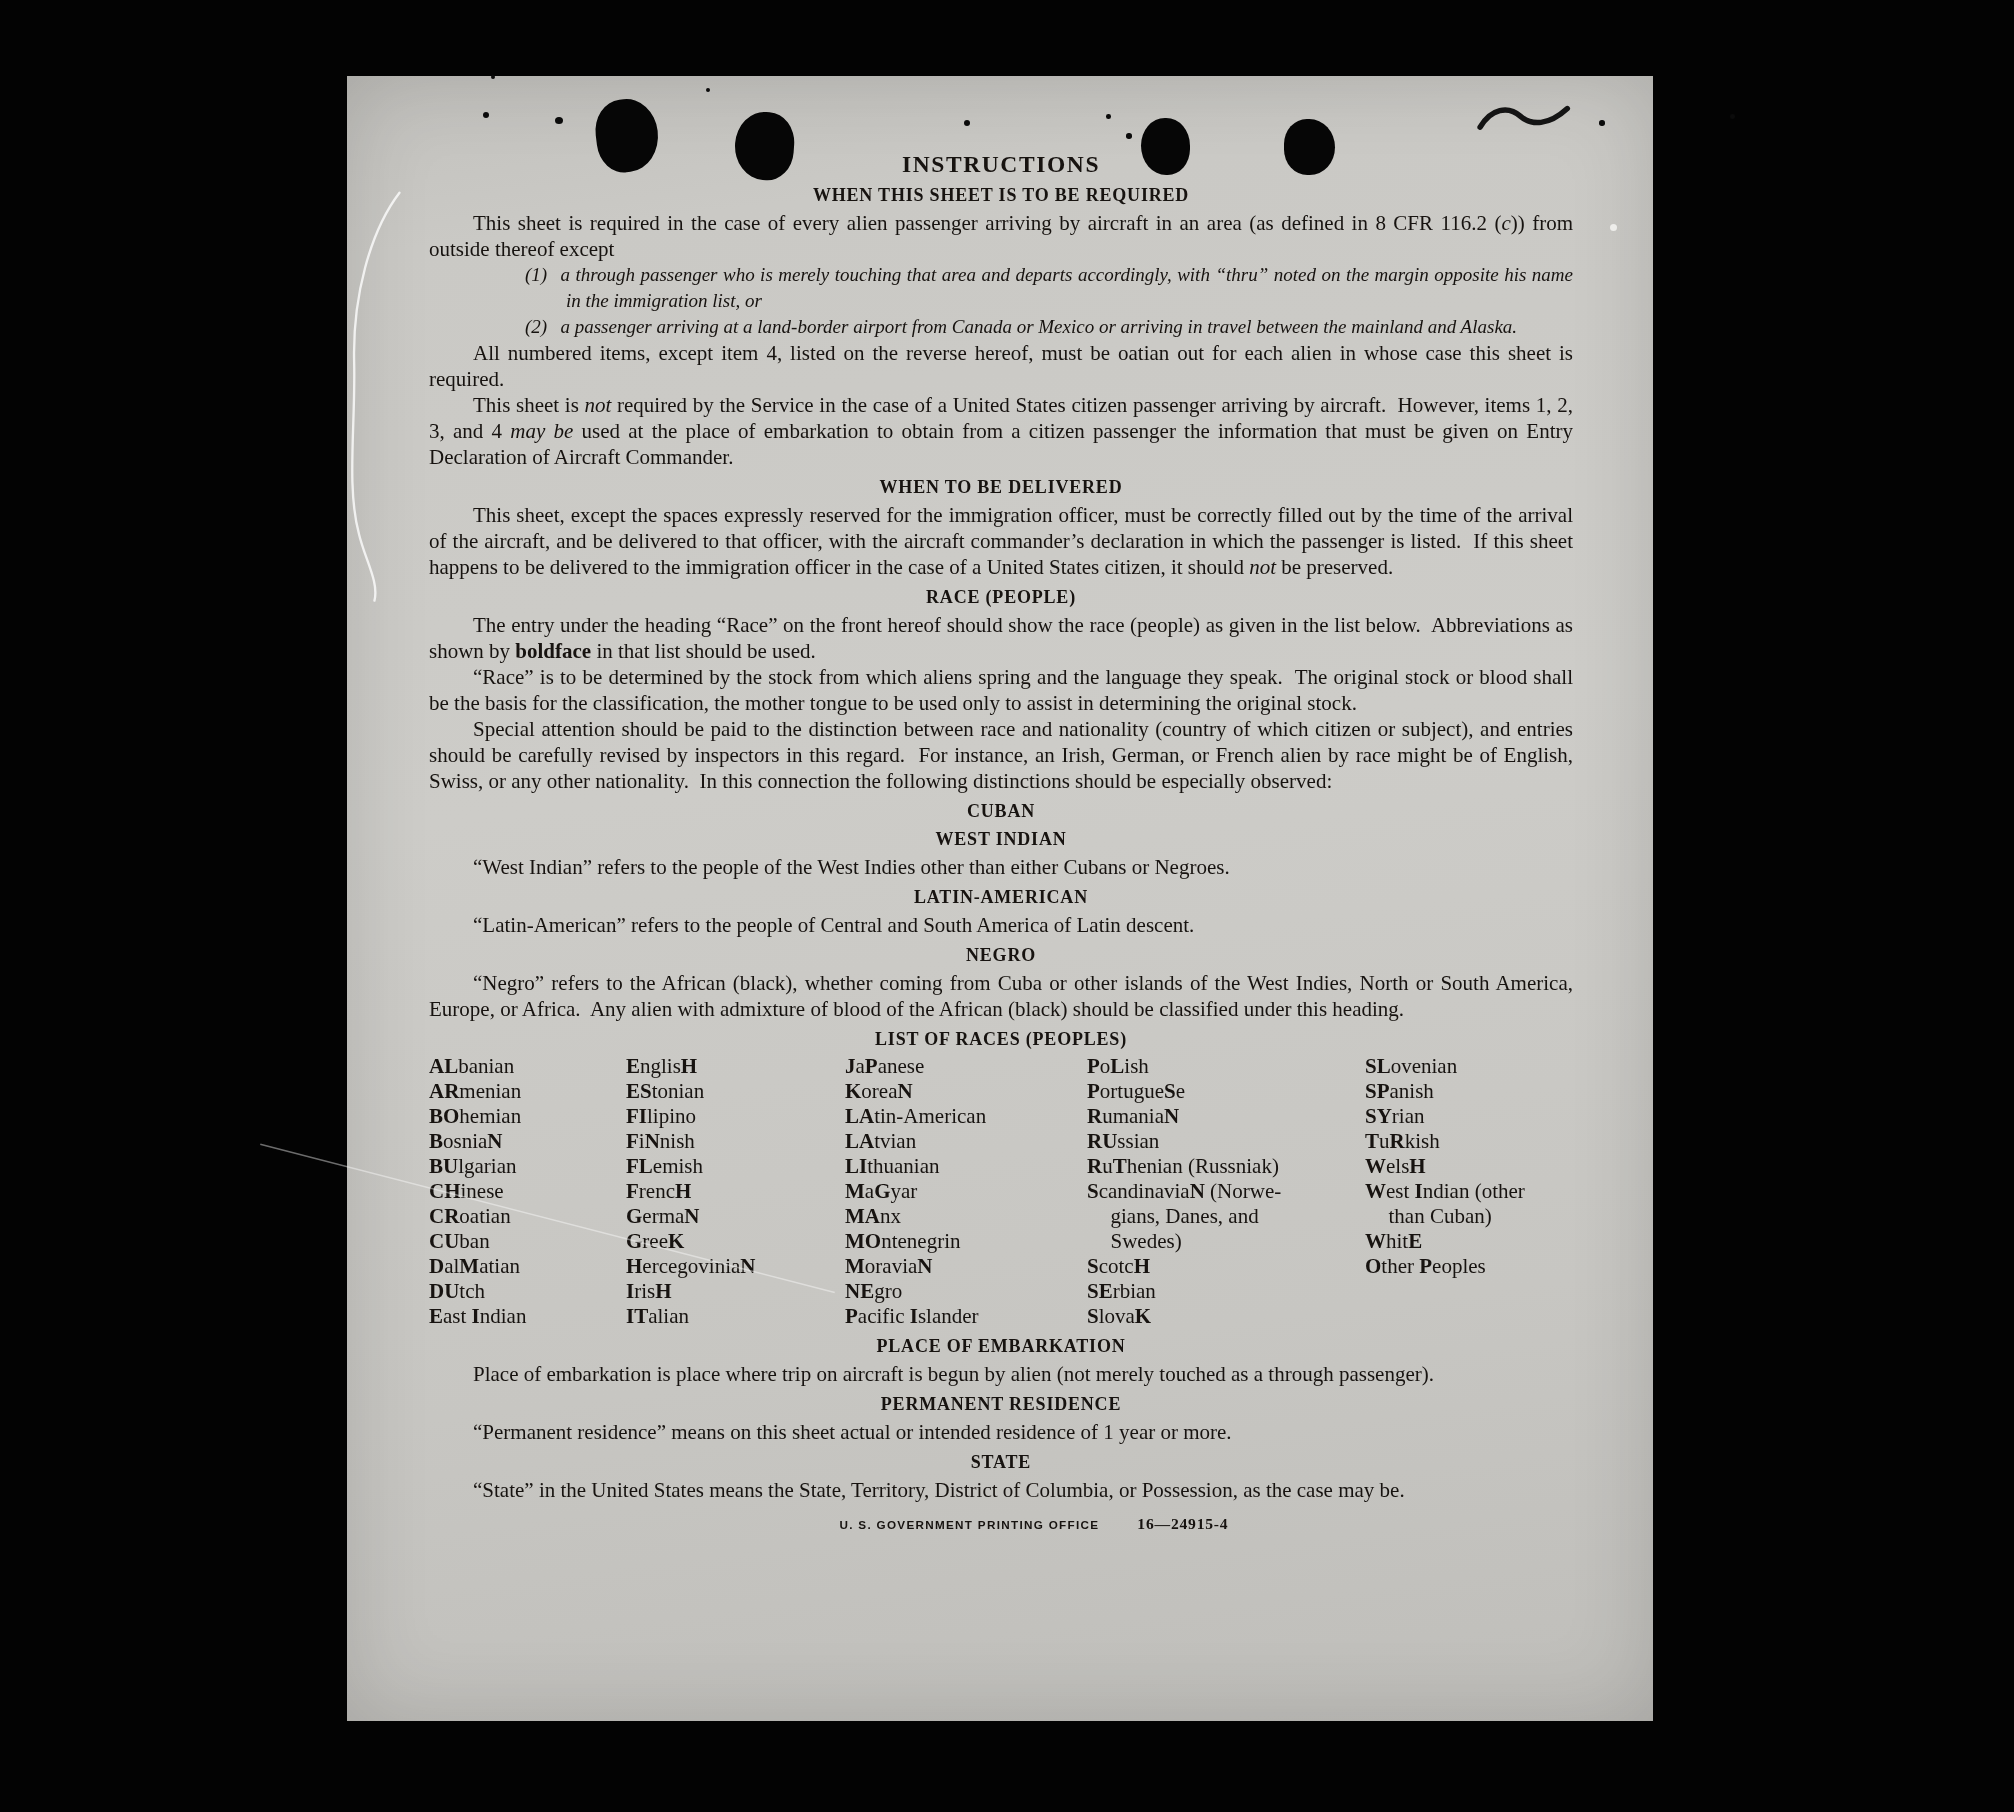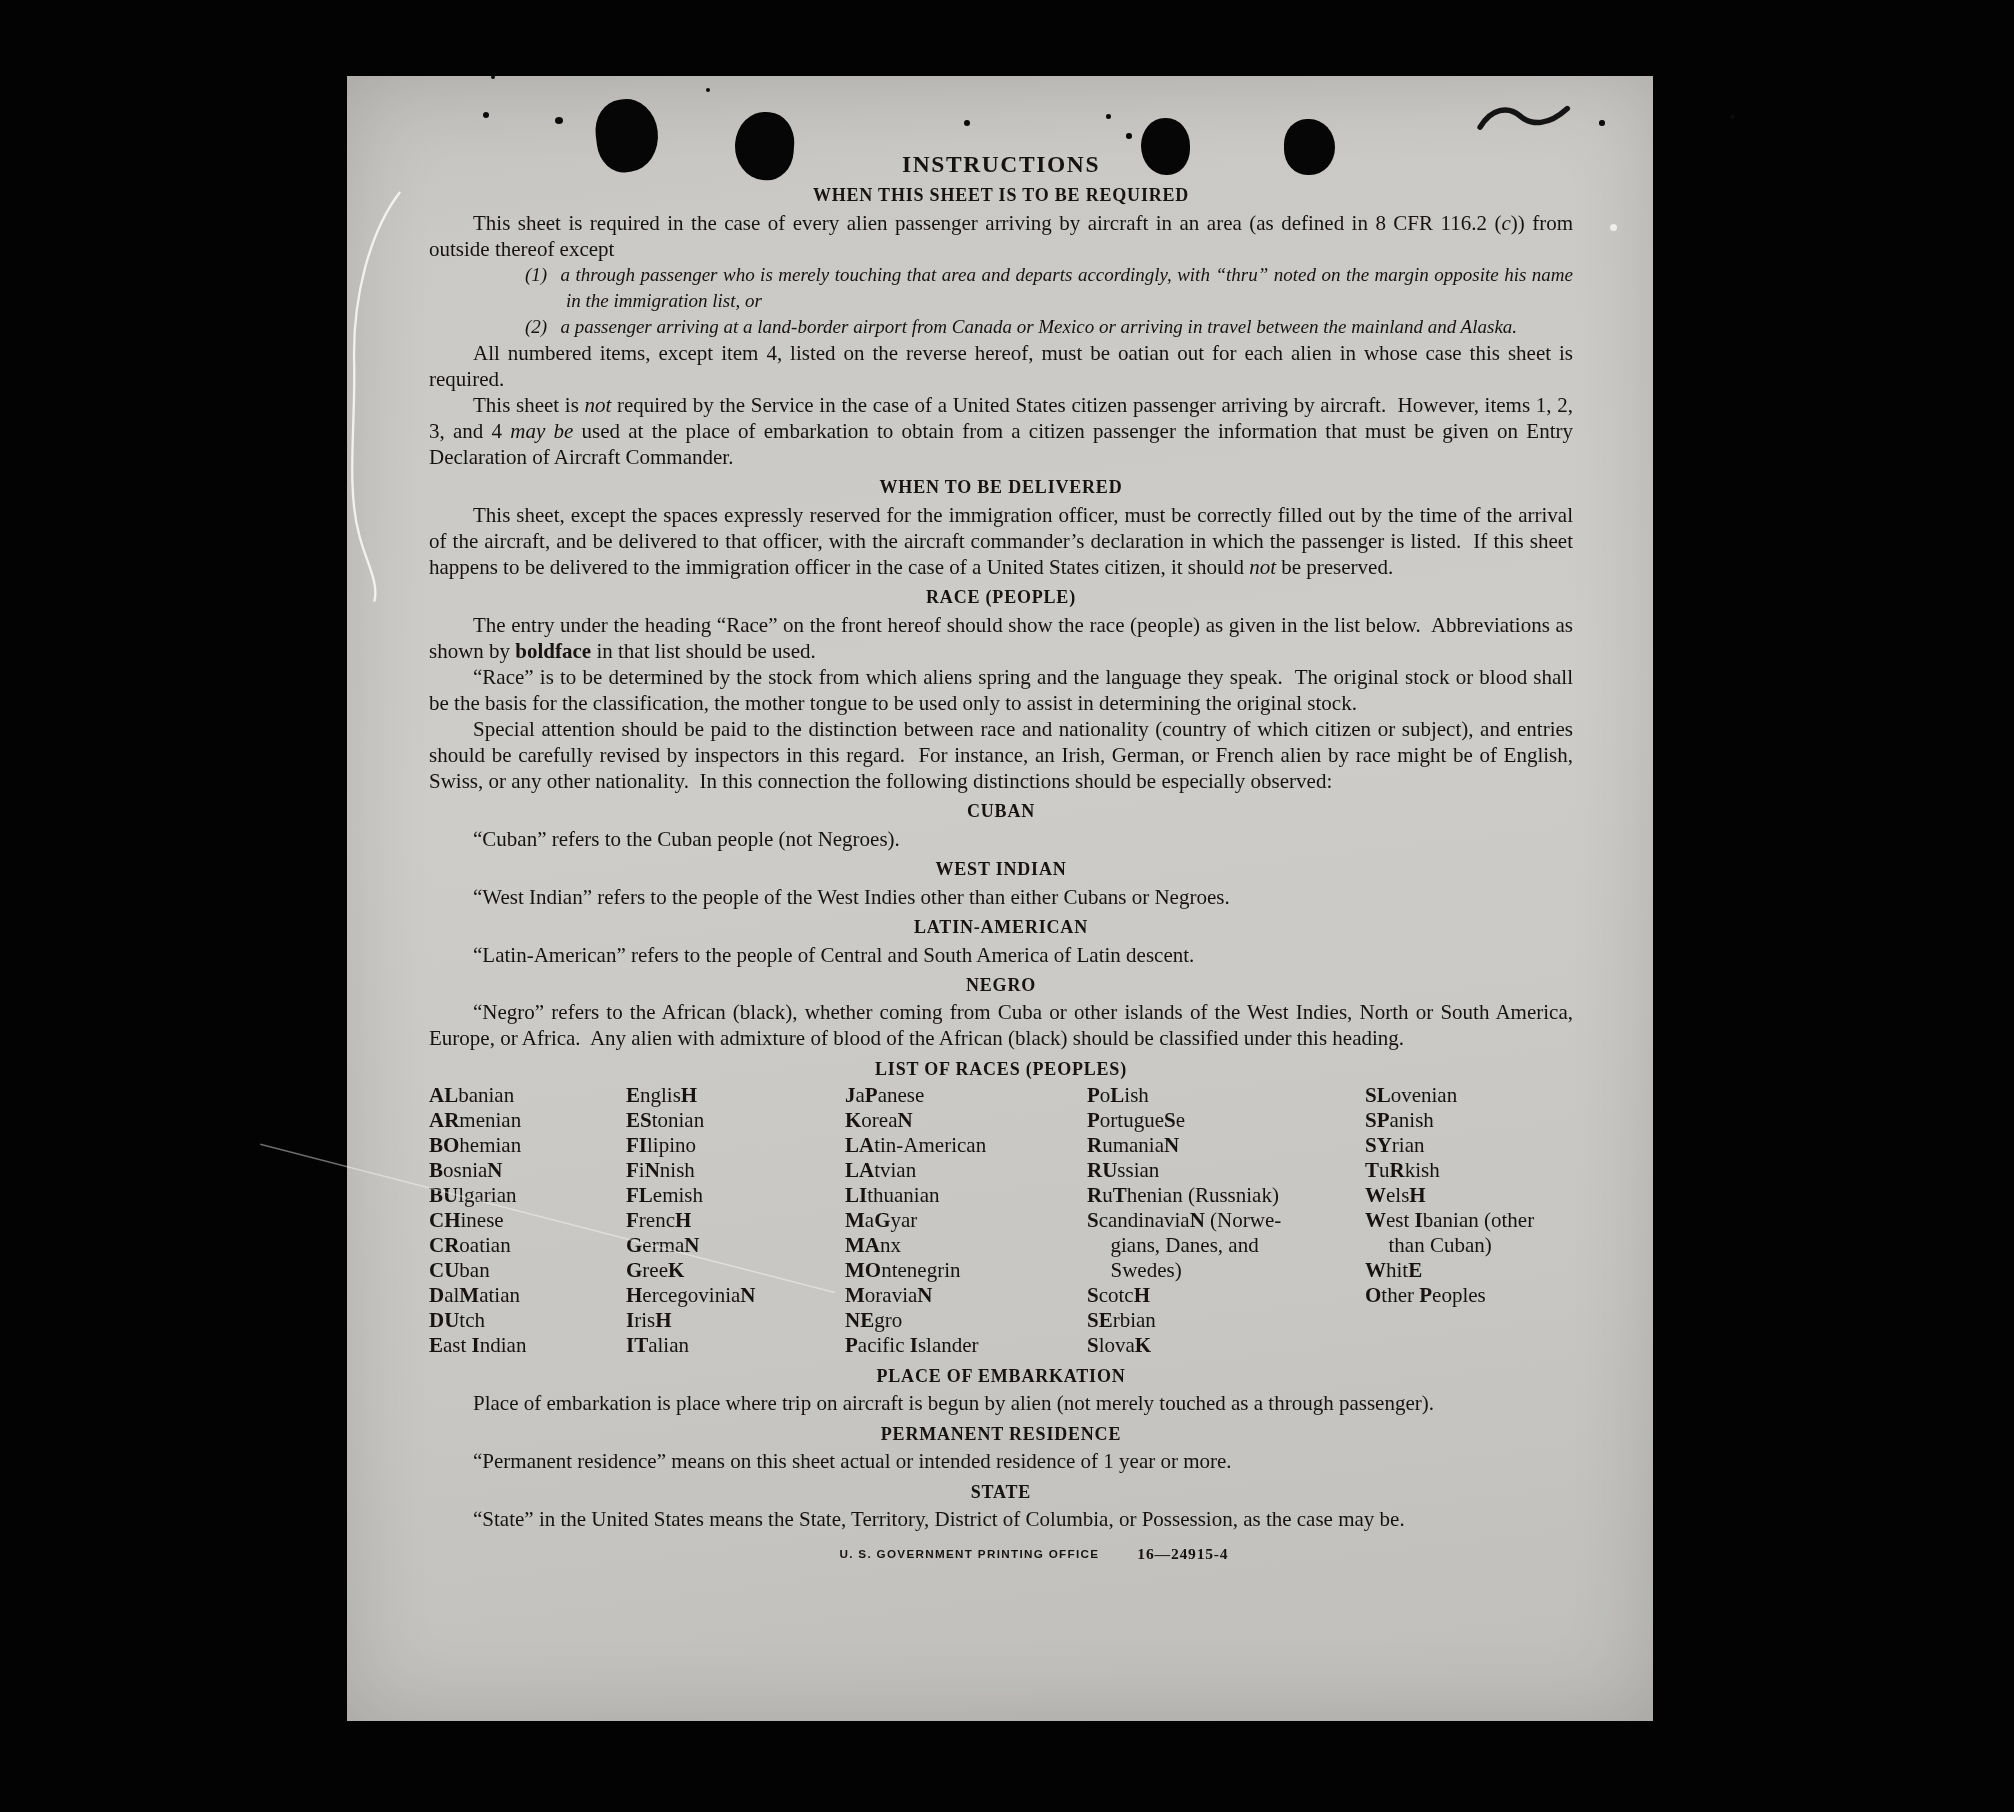--- a/index.html
+++ b/index.html
@@ -77,21 +77,20 @@
 
     <div class="h">WHEN TO BE DELIVERED</div>
     <div class="p"><span>This sheet, except the spaces expressly reserved for the immigration officer, must be correctly filled out by the time of the arrival of the aircraft, and be delivered to that officer, with the aircraft commander’s declaration in which the passenger is listed.  If this sheet happens to be delivered to the immigration officer in the case of a United States citizen, it should </span><span class="it">not</span><span> be preserved.</span></div>
 
     <div class="h">RACE (PEOPLE)</div>
     <div class="p"><span>The entry under the heading “Race” on the front hereof should show the race (people) as given in the list below.  Abbreviations as shown by </span><span class="bf">boldface</span><span> in that list should be used.</span></div>
     <div class="p">“Race” is to be determined by the stock from which aliens spring and the language they speak.  The original stock or blood shall be the basis for the classification, the mother tongue to be used only to assist in determining the original stock.</div>
     <div class="p">Special attention should be paid to the distinction between race and nationality (country of which citizen or subject), and entries should be carefully revised by inspectors in this regard.  For instance, an Irish, German, or French alien by race might be of English, Swiss, or any other nationality.  In this connection the following distinctions should be especially observed:</div>
 
     <div class="h">CUBAN</div>
-    <div class="p">“Cuban” refers to the Cuban people (not Negroes).</div>
 
     <div class="h">WEST INDIAN</div>
     <div class="p">“West Indian” refers to the people of the West Indies other than either Cubans or Negroes.</div>
 
     <div class="h">LATIN-AMERICAN</div>
     <div class="p">“Latin-American” refers to the people of Central and South America of Latin descent.</div>
 
     <div class="h">NEGRO</div>
     <div class="p">“Negro” refers to the African (black), whether coming from Cuba or other islands of the West Indies, North or South America, Europe, or Africa.  Any alien with admixture of blood of the African (black) should be classified under this heading.</div>
 
@@ -148,21 +147,21 @@
           <div class="race-item"><span class="rb">S</span><span>cotc</span><span class="rb">H</span></div>
           <div class="race-item"><span class="rb">SE</span><span>rbian</span></div>
           <div class="race-item"><span class="rb">S</span><span>lova</span><span class="rb">K</span></div>
         </div>
       <div class="race-col">
           <div class="race-item"><span class="rb">SL</span><span>ovenian</span></div>
           <div class="race-item"><span class="rb">SP</span><span>anish</span></div>
           <div class="race-item"><span class="rb">SY</span><span>rian</span></div>
           <div class="race-item"><span class="rb">T</span><span>u</span><span class="rb">R</span><span>kish</span></div>
           <div class="race-item"><span class="rb">W</span><span>els</span><span class="rb">H</span></div>
-          <div class="race-item"><span class="rb">W</span><span>est </span><span class="rb">I</span><span>banian (other
+          <div class="race-item"><span class="rb">W</span><span>est </span><span class="rb">I</span><span>ndian (other
 than Cuban)</span></div>
           <div class="race-item"><span class="rb">W</span><span>hit</span><span class="rb">E</span></div>
           <div class="race-item"><span class="rb">O</span><span>ther </span><span class="rb">P</span><span>eoples</span></div>
         </div>
     </div>
 
     <div class="h">PLACE OF EMBARKATION</div>
     <div class="p">Place of embarkation is place where trip on aircraft is begun by alien (not merely touched as a through passenger).</div>
 
     <div class="h">PERMANENT RESIDENCE</div>

